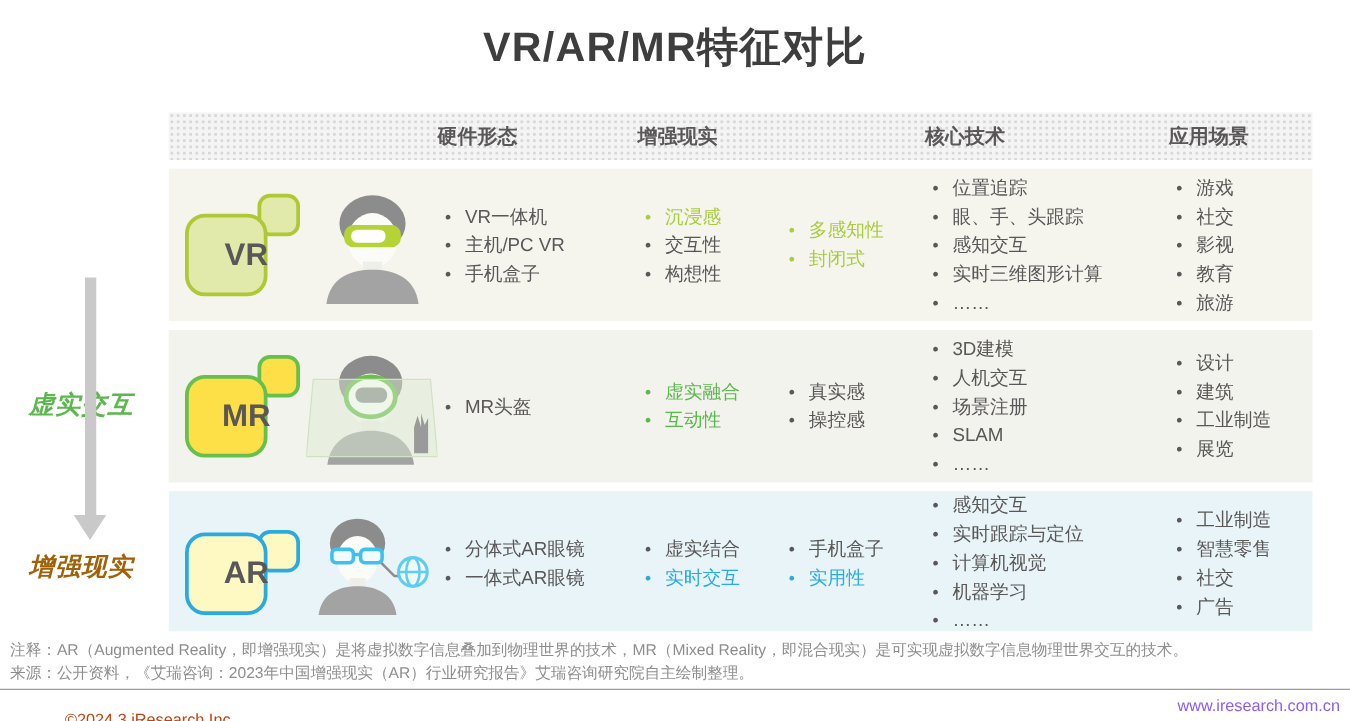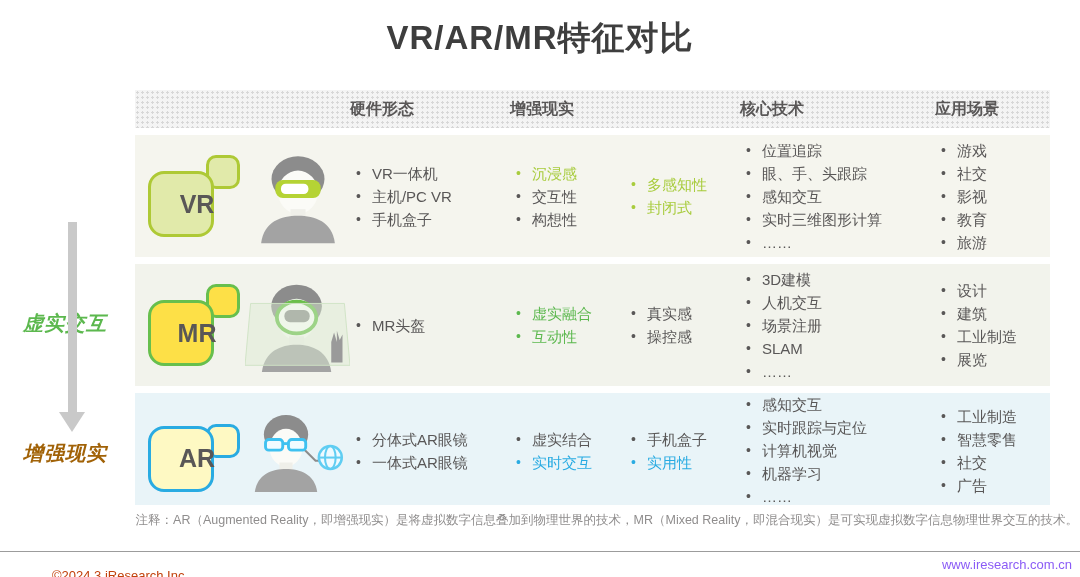--- a/index.html
+++ b/index.html
@@ -43,21 +43,21 @@
   .row-mr .badge-main, .row-mr .badge-small { background:#fde047; border-color:#67bf4d; }
   .row-ar .badge-main, .row-ar .badge-small { background:#fef9c3; border-color:#29abe2;margin-top:14px; }
 
   .person-cell { display:flex; align-items:center; justify-content:center; height:100%; }
 
   ul.blist { list-style:none; font-size:15px; color:#595757; padding-left:6px; }
   ul.blist li { display:flex; line-height:23px; }
   ul.blist .bullet { margin-right:11px; font-size:14px; }
 
   
-  .notes { position:absolute; left:8px; top:511px; width:1070px; font-size:12.5px; color:#8f8d8d; line-height:18px;text-align:right; }
+  .notes { position:absolute; left:8px; top:511px; width:1070px; font-size:12.5px; color:#8f8d8d; line-height:18px; }
   .bottom-rule { position:absolute; left:0; top:551px; width:1080px; border-top:1px solid #9c9c9c; }
   .copyright { position:absolute; left:8px; top:568px; font-size:13px; color:#c2410c;margin-left:44px; }
   .website { position:absolute; right:8px; top:557px; font-size:13px; color:#8b5cf6; }
 </style>
 </head>
 <body>
 
 <div id="stage">
 
   <div class="page-title">VR/AR/MR特征对比</div>
@@ -359,19 +359,20 @@
               <span>广告</span>
             </li>
           </ul>
       </div>
 
     </div>
   </div>
 
   <div class="notes">
     <div>注释：AR（Augmented Reality，即增强现实）是将虚拟数字信息叠加到物理世界的技术，MR（Mixed Reality，即混合现实）是可实现虚拟数字信息物理世界交互的技术。</div>
+    <div>来源：公开资料，《艾瑞咨询：2023年中国增强现实（AR）行业研究报告》艾瑞咨询研究院自主绘制整理。</div>
   </div>
 
   <div class="bottom-rule"></div>
   <div class="copyright">©2024.3 iResearch Inc.</div>
   <div class="website">www.iresearch.com.cn</div>
 
 </div>
 
 </body></html>

